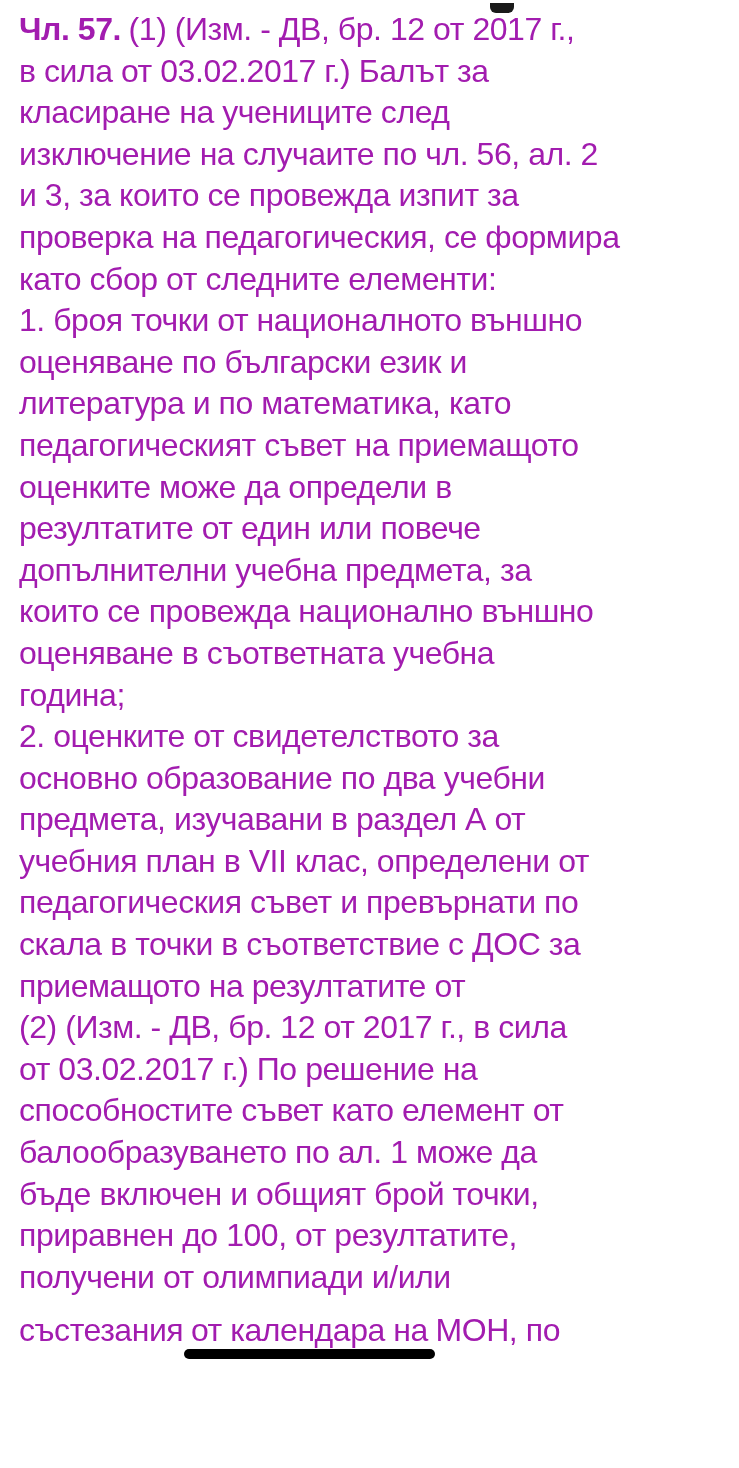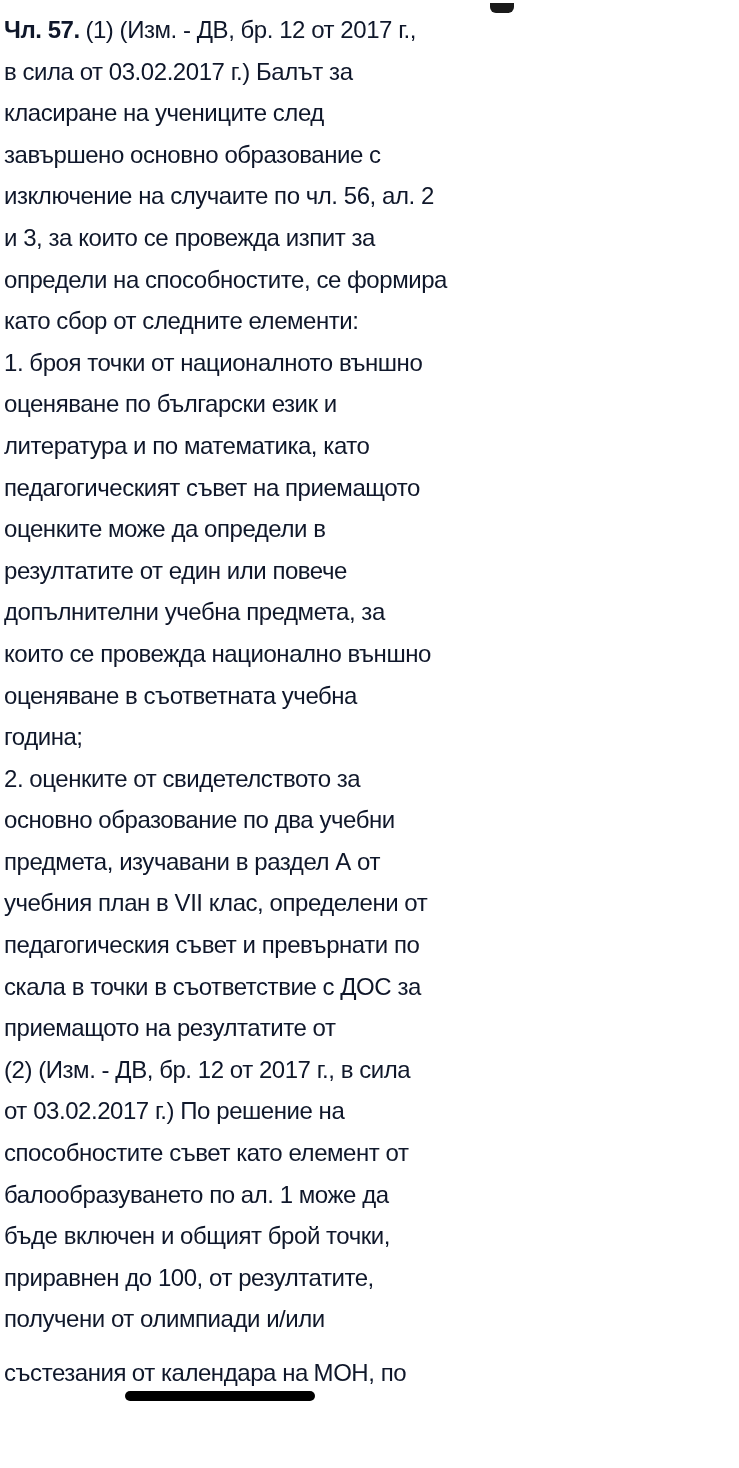--- a/index.html
+++ b/index.html
@@ -8,25 +8,25 @@
     width: 739px;
     height: 1468px;
     background: #ffffff;
     overflow: hidden;
   }
   .doc {
     position: relative;
     box-sizing: border-box;
     width: 739px;
     height: 1468px;
-    padding: 9px 18px 0 4px;
+    padding: 9px 18px 0 19px;
     font-family: "Liberation Sans", "DejaVu Sans", sans-serif;
-    font-size: 24px;
+    font-size: 32px;
     letter-spacing: -0.45px;
-    color: #0f172a;
+    color: #a21caf;
     font-stretch: condensed;
   }
   .line {
     margin: 0;
     height: 41.6px;
     line-height: 41.6px;
     white-space: nowrap;
   }
   .lead-bold {
     font-weight: 700;
@@ -60,24 +60,23 @@
 </head>
 <body>
 
 <div class="doc">
   <div class="top-artifact"></div>
 
   <p class="line"><span class="lead-bold">Чл. 57.</span><span>(1) (Изм. - ДВ, бр. 12 от 2017 г.,</span></p>
 
   <p class="line">в сила от 03.02.2017 г.) Балът за</p>
   <p class="line">класиране на учениците след</p>
-  <p class="line">завършено основно образование с</p>
   <p class="line">изключение на случаите по чл. 56, ал. 2</p>
   <p class="line">и 3, за които се провежда изпит за</p>
-  <p class="line">определи на способностите, се формира</p>
+  <p class="line">проверка на педагогическия, се формира</p>
   <p class="line">като сбор от следните елементи:</p>
   <p class="line">1. броя точки от националното външно</p>
   <p class="line">оценяване по български език и</p>
   <p class="line">литература и по математика, като</p>
   <p class="line">педагогическият съвет на приемащото</p>
   <p class="line">оценките може да определи в</p>
   <p class="line">резултатите от един или повече</p>
   <p class="line">допълнителни учебна предмета, за</p>
   <p class="line">които се провежда национално външно</p>
   <p class="line">оценяване в съответната учебна</p>

